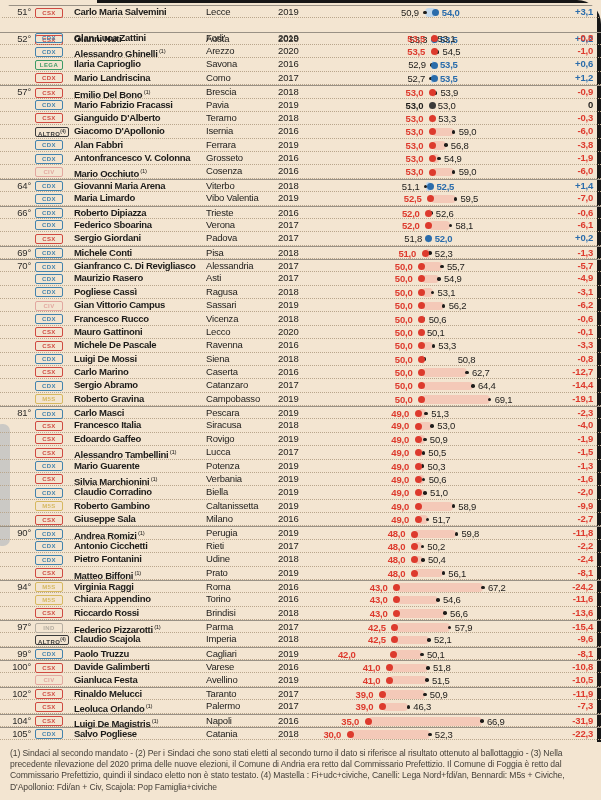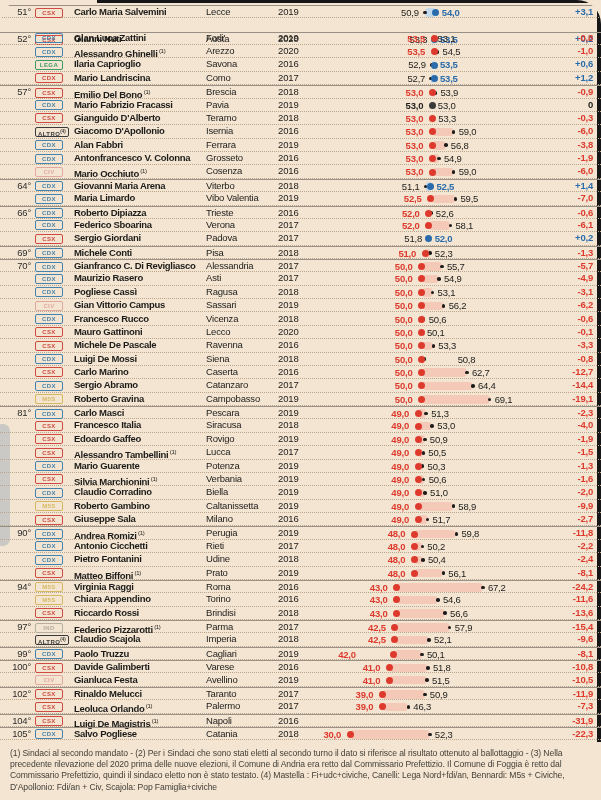--- a/index.html
+++ b/index.html
@@ -757,21 +757,21 @@
     <span class="delta c-red">-9,6</span>
   </div>
       <div class="row group" style="top: 646.76px;">
     <span class="rank">99°</span>
     <span class="badge" style="color: rgb(67, 131, 173); border-color: rgb(67, 131, 173);">CDX</span>
     <span class="name">Paolo Truzzu</span>
     <span class="city">Cagliari</span>
     <span class="year">2019</span>
     <span class="plot">
           <span class="band down" style="left:93.0px;width:28.9px;"></span>
-          <span class="pnum bold c-red" style="left:24px;text-align:center;">42,0</span>
+          <span class="pnum bold c-red" style="left:38.0px;text-align:left;">42,0</span>
           <span class="pnum c-black" style="left:126.9px;text-align:left;">50,1</span>
           <span class="dot-el" style="left:120.1px;"></span>
           <span class="dot-main" style="left:89.5px;background:#dd3a2d;"></span>
         </span>
     <span class="delta c-red">-8,1</span>
   </div>
       <div class="row group" style="top: 660.13px;">
     <span class="rank">100°</span>
     <span class="badge" style="color: rgb(207, 74, 65); border-color: rgb(207, 74, 65);">CSX</span>
     <span class="name">Davide Galimberti</span>
@@ -830,20 +830,27 @@
           <span class="dot-main" style="left:78.8px;background:#dd3a2d;"></span>
         </span>
     <span class="delta c-red">-7,3</span>
   </div>
       <div class="row group" style="top: 713.61px;">
     <span class="rank">104°</span>
     <span class="badge" style="color: rgb(207, 74, 65); border-color: rgb(207, 74, 65);">CSX</span>
     <span class="name">Luigi De Magistris<sup> (1)</sup></span>
     <span class="city">Napoli</span>
     <span class="year">2016</span>
+    <span class="plot">
+          <span class="band down" style="left:68.0px;width:113.9px;"></span>
+          <span class="pnum bold c-red" style="left:13.0px;text-align:right;">35,0</span>
+          <span class="pnum c-black" style="left:186.9px;text-align:left;">66,9</span>
+          <span class="dot-el" style="left:180.1px;"></span>
+          <span class="dot-main" style="left:64.5px;background:#dd3a2d;"></span>
+        </span>
     <span class="delta c-red">-31,9</span>
   </div>
       <div class="row group" style="top: 726.98px;">
     <span class="rank">105°</span>
     <span class="badge" style="color: rgb(67, 131, 173); border-color: rgb(67, 131, 173);">CDX</span>
     <span class="name">Salvo Pogliese</span>
     <span class="city">Catania</span>
     <span class="year">2018</span>
     <span class="plot">
           <span class="band down" style="left:50.1px;width:79.6px;"></span>

